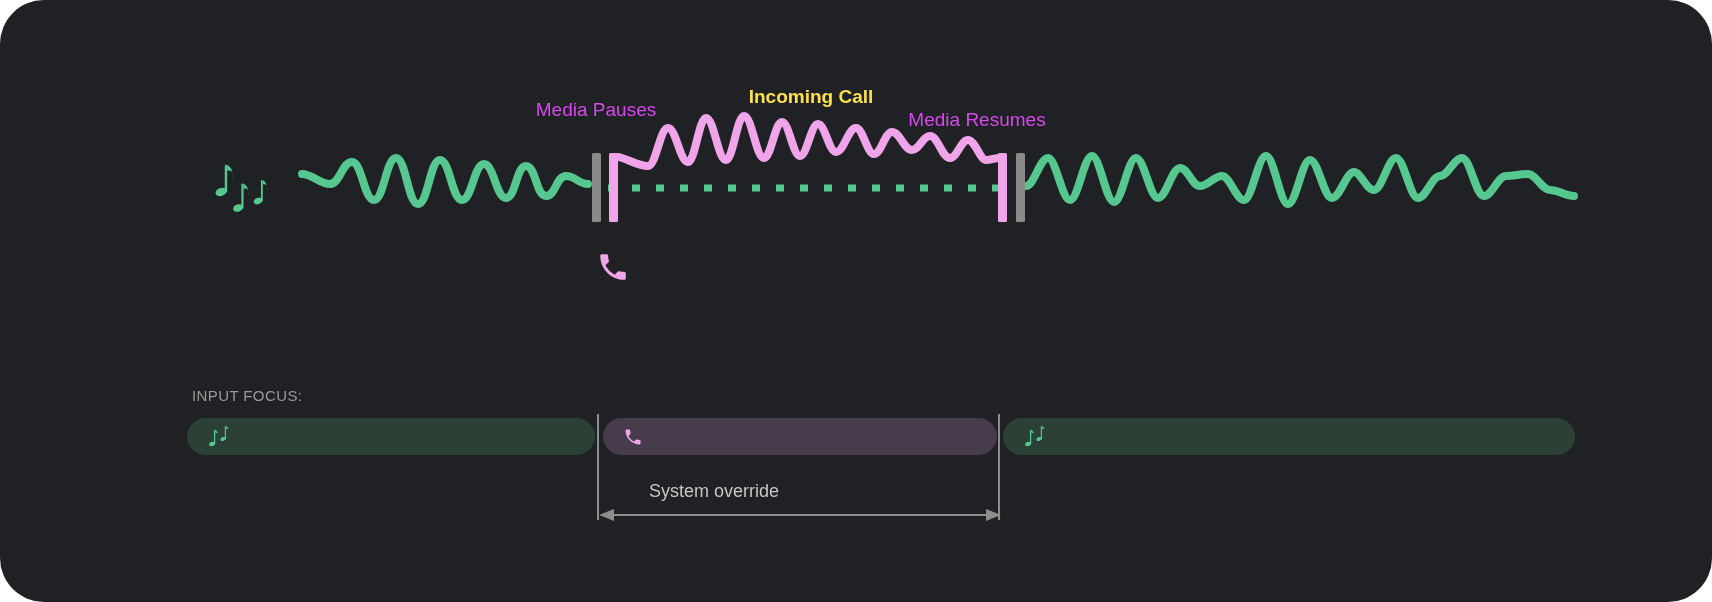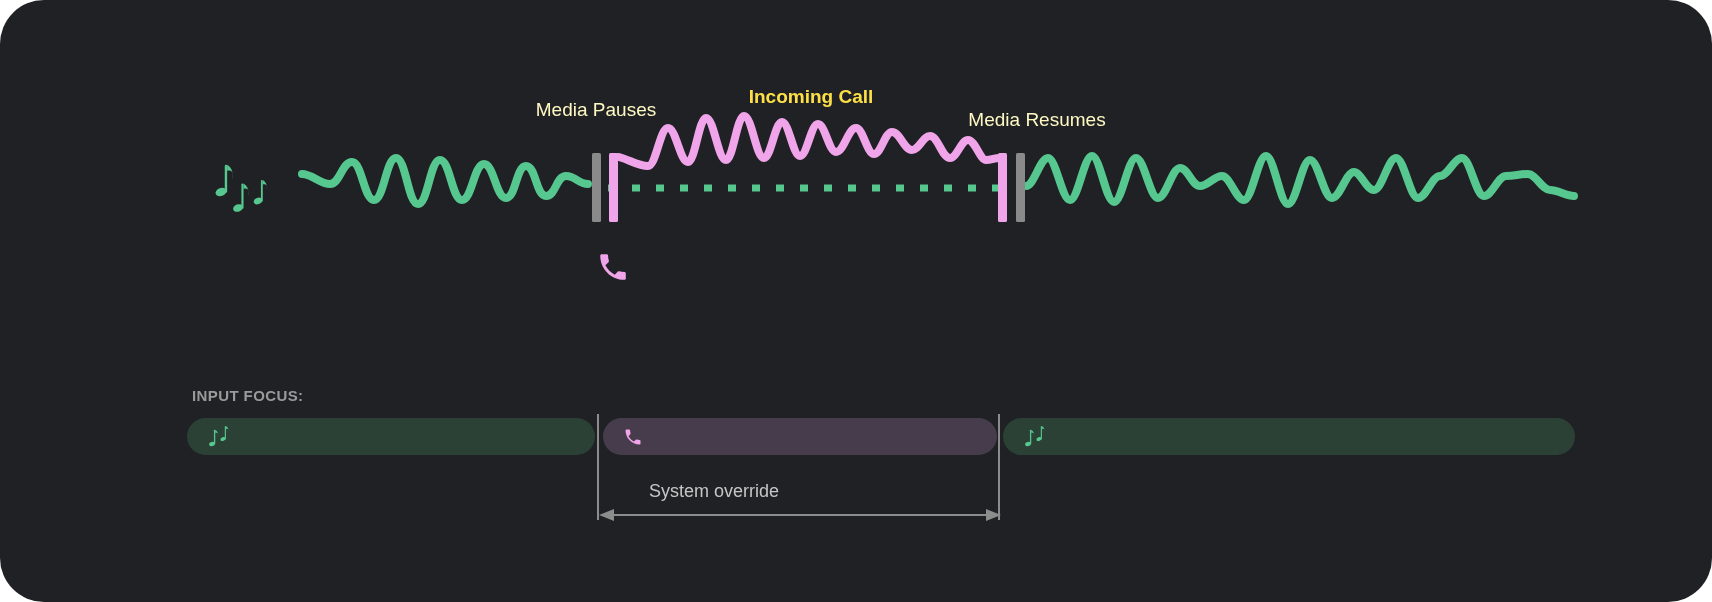--- a/index.html
+++ b/index.html
@@ -1,21 +1,21 @@
 <!DOCTYPE html>
 <html><head>
 <meta charset="utf-8">
 <style>
   html,body{margin:0;padding:0;background:#ffffff;font-family:"Liberation Sans",sans-serif;}
   .stage{position:relative;width:1712px;height:602px;background:#ffffff;overflow:hidden;}
   .card{position:absolute;inset:0;background:#202124;border-radius:44px;}
   .abs{position:absolute;}
-  .wave-label{font-size:19px;font-weight:500;color:#fef9c3;text-align:center;width:220px;margin-left:-110px;white-space:nowrap;}
+  .wave-label{font-size:19px;font-weight:500;color:#d946ef;text-align:center;width:220px;margin-left:-110px;white-space:nowrap;}
   .wave-label.pink{color:#fde047;font-weight:600;}
-  .input-focus-heading{font-size:15px;font-weight:700;letter-spacing:.4px;color:#9a9a9a;white-space:nowrap;}
+  .input-focus-heading{font-size:15px;font-weight:400;letter-spacing:.4px;color:#9a9a9a;white-space:nowrap;}
   .bar{position:absolute;top:418px;height:37px;border-radius:18.5px;display:flex;align-items:center;padding-left:20px;box-sizing:border-box;}
   .bar.media{background:#2b4136;}
   .bar.call{background:#473c4b;}
   .guide-line{position:absolute;top:414px;width:2px;height:106px;background:#8c8c8c;}
   .system-override{position:absolute;left:649px;top:481px;width:300px;text-align:left;font-size:18px;color:#c6c6c6;white-space:nowrap;}
   svg{display:block;}
 </style>
 </head>
 <body>
 
@@ -68,21 +68,21 @@
       <rect x="998" y="153" width="9" height="69" rx="1.5" fill="#f0a5ea"></rect>
       <rect x="1016" y="153" width="9" height="69" rx="1.5" fill="#8a8a8a"></rect>
 
       <g transform="translate(596,250) scale(1.42)" fill="#f0a5ea">
         <path d="M6.62 10.79c1.44 2.83 3.76 5.14 6.59 6.59l2.2-2.2c.27-.27.67-.36 1.02-.24 1.12.37 2.33.57 3.57.57.55 0 1 .45 1 1V20c0 .55-.45 1-1 1-9.39 0-17-7.61-17-17 0-.55.45-1 1-1h3.5c.55 0 1 .45 1 1 0 1.25.2 2.45.57 3.57.11.35.03.74-.25 1.02l-2.2 2.2z"></path>
       </g>
     </svg>
 
     <div class="abs wave-label" style="left:596px;top:99px">Media Pauses</div>
     <div class="abs wave-label pink" style="left:811px;top:86px">Incoming Call</div>
-    <div class="abs wave-label" style="left:1037px;top:109px">Media Resumes</div>
+    <div class="abs wave-label" style="left:977px;top:109px">Media Resumes</div>
 
     <div class="abs input-focus-heading" style="left:192px;top:387px">INPUT FOCUS:</div>
 
     <div class="bar media" style="left:187px;width:408px">
       <svg width="26" height="24" viewBox="0 0 26 24">
         <g fill="#56c78f" transform="translate(5,19)">
           <use href="#note" transform="scale(0.42)"></use>
           <use href="#note" transform="translate(11,-5) scale(0.38)"></use>
         </g>
       </svg>

